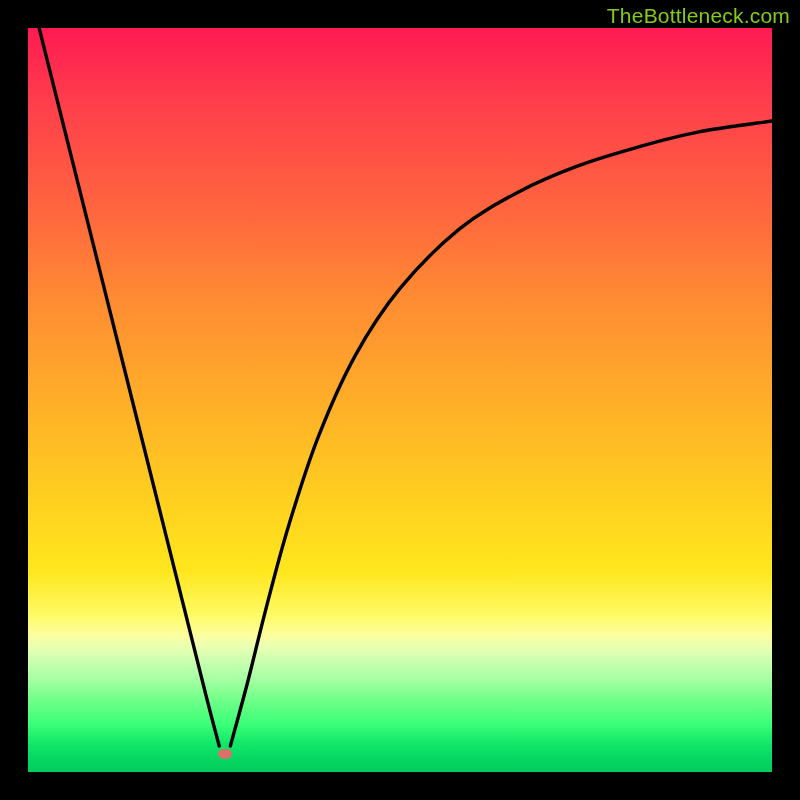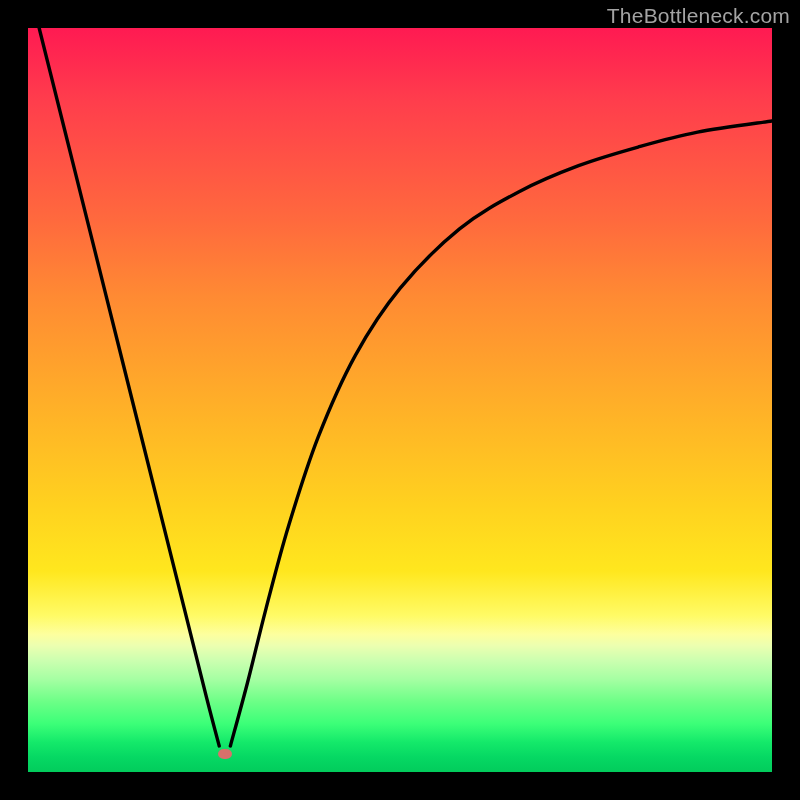--- a/index.html
+++ b/index.html
@@ -82,15 +82,15 @@
     <div class="gradient"></div>
 
     <svg class="curve" viewBox="0 0 744 744" preserveAspectRatio="none">
       <path d="M 11.16 0.00 C 13.02 7.44, 16.74 22.32, 22.32 44.64 C 27.90 66.96, 37.20 104.16, 44.64 133.92 C 52.08 163.68, 59.52 193.44, 66.96 223.20 C 74.40 252.96, 81.84 282.72, 89.28 312.48 C 96.72 342.24, 104.16 372.00, 111.60 401.76 C 119.04 431.52, 126.48 461.28, 133.92 491.04 C 141.36 520.80, 148.80 550.56, 156.24 580.32 C 163.68 610.08, 172.73 646.66, 178.56 669.60 C 184.39 692.54, 189.10 709.90, 191.21 717.96 M 202.37 717.96 C 205.22 707.42, 213.53 677.66, 219.48 654.72 C 225.43 631.78, 231.26 606.36, 238.08 580.32 C 244.90 554.28, 251.72 527.00, 260.40 498.48 C 269.08 469.96, 279.00 437.72, 290.16 409.20 C 301.32 380.68, 313.72 352.16, 327.36 327.36 C 341.00 302.56, 354.64 281.48, 372.00 260.40 C 389.36 239.32, 411.68 217.00, 431.52 200.88 C 451.36 184.76, 471.20 174.22, 491.04 163.68 C 510.88 153.14, 530.72 145.08, 550.56 137.64 C 570.40 130.20, 590.24 124.62, 610.08 119.04 C 629.92 113.46, 647.28 108.50, 669.60 104.16 C 691.92 99.82, 731.60 94.86, 744.00 93.00" fill="none" stroke="#000000" stroke-width="3.4" stroke-linecap="round" stroke-linejoin="round"></path>
     </svg>
 
     <div class="dot" style="left: 197.16px; top: 726.144px; background: rgb(217, 112, 107);"></div>
 
   </div>
 
-  <div class="watermark" style="color: #a3a3a3; margin-left: 8px;">TheBottleneck.com</div>
+  <div class="watermark" style="color: #84cc16; margin-left: 8px;">TheBottleneck.com</div>
 
 </div>
 
 </body></html>

